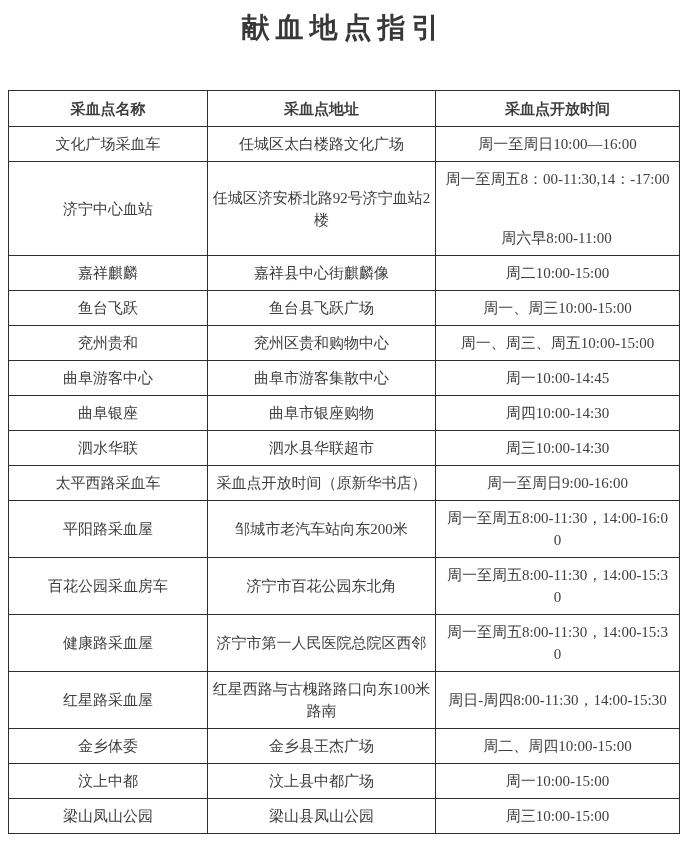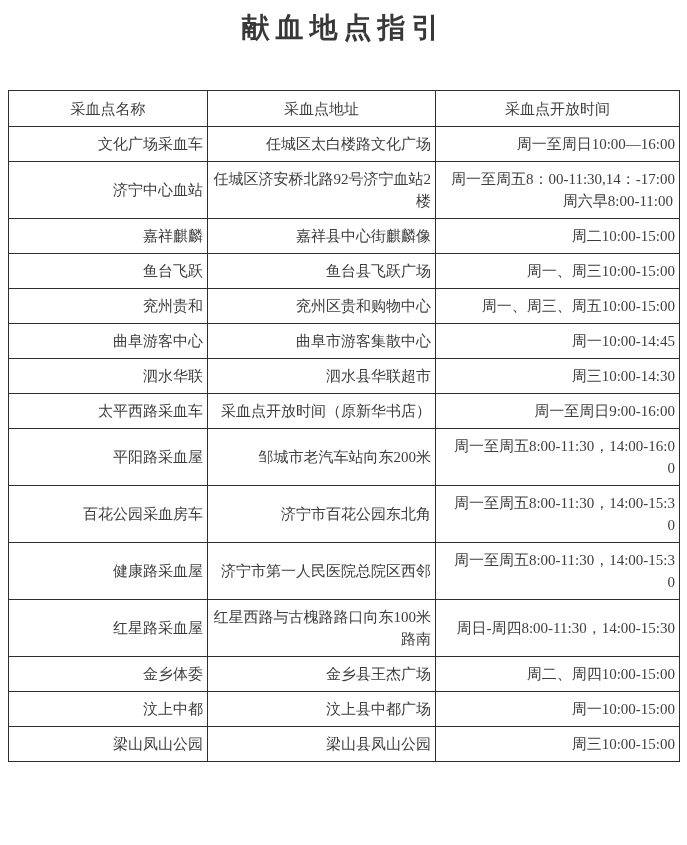--- a/index.html
+++ b/index.html
@@ -48,31 +48,33 @@
     font-size: 15px;
     font-weight: normal;
     text-align: center;
     vertical-align: middle;
     padding: 6px 4px;
     line-height: 22px;
     color: var(--text-color);
   }
   .tbl thead th {
     height: 36px;
+    font-weight: bold;
   }
   .tbl tbody td {
     height: 35px;
   }
   .line {
     white-space: nowrap;
-    text-align: right;
+    text-align: center;
   }
   .line.right {
-    text-align: right;
+    text-align: center;
     padding-right: 2px;
+    margin-top: 37px;
   }
 </style>
 </head>
 <body>
 
 <div class="page">
   <h1 class="title">献血地点指引</h1>
 
   <table class="tbl">
     <colgroup>
@@ -151,20 +153,31 @@
           </td>
           <td>
             <div class="line">曲阜市游客集散中心</div>
           </td>
           <td>
             <div class="line">周一10:00-14:45</div>
           </td>
         </tr>
         <tr>
           <td>
+            <div class="line">曲阜银座</div>
+          </td>
+          <td>
+            <div class="line">曲阜市银座购物</div>
+          </td>
+          <td>
+            <div class="line">周四10:00-14:30</div>
+          </td>
+        </tr>
+        <tr>
+          <td>
             <div class="line">泗水华联</div>
           </td>
           <td>
             <div class="line">泗水县华联超市</div>
           </td>
           <td>
             <div class="line">周三10:00-14:30</div>
           </td>
         </tr>
         <tr>

